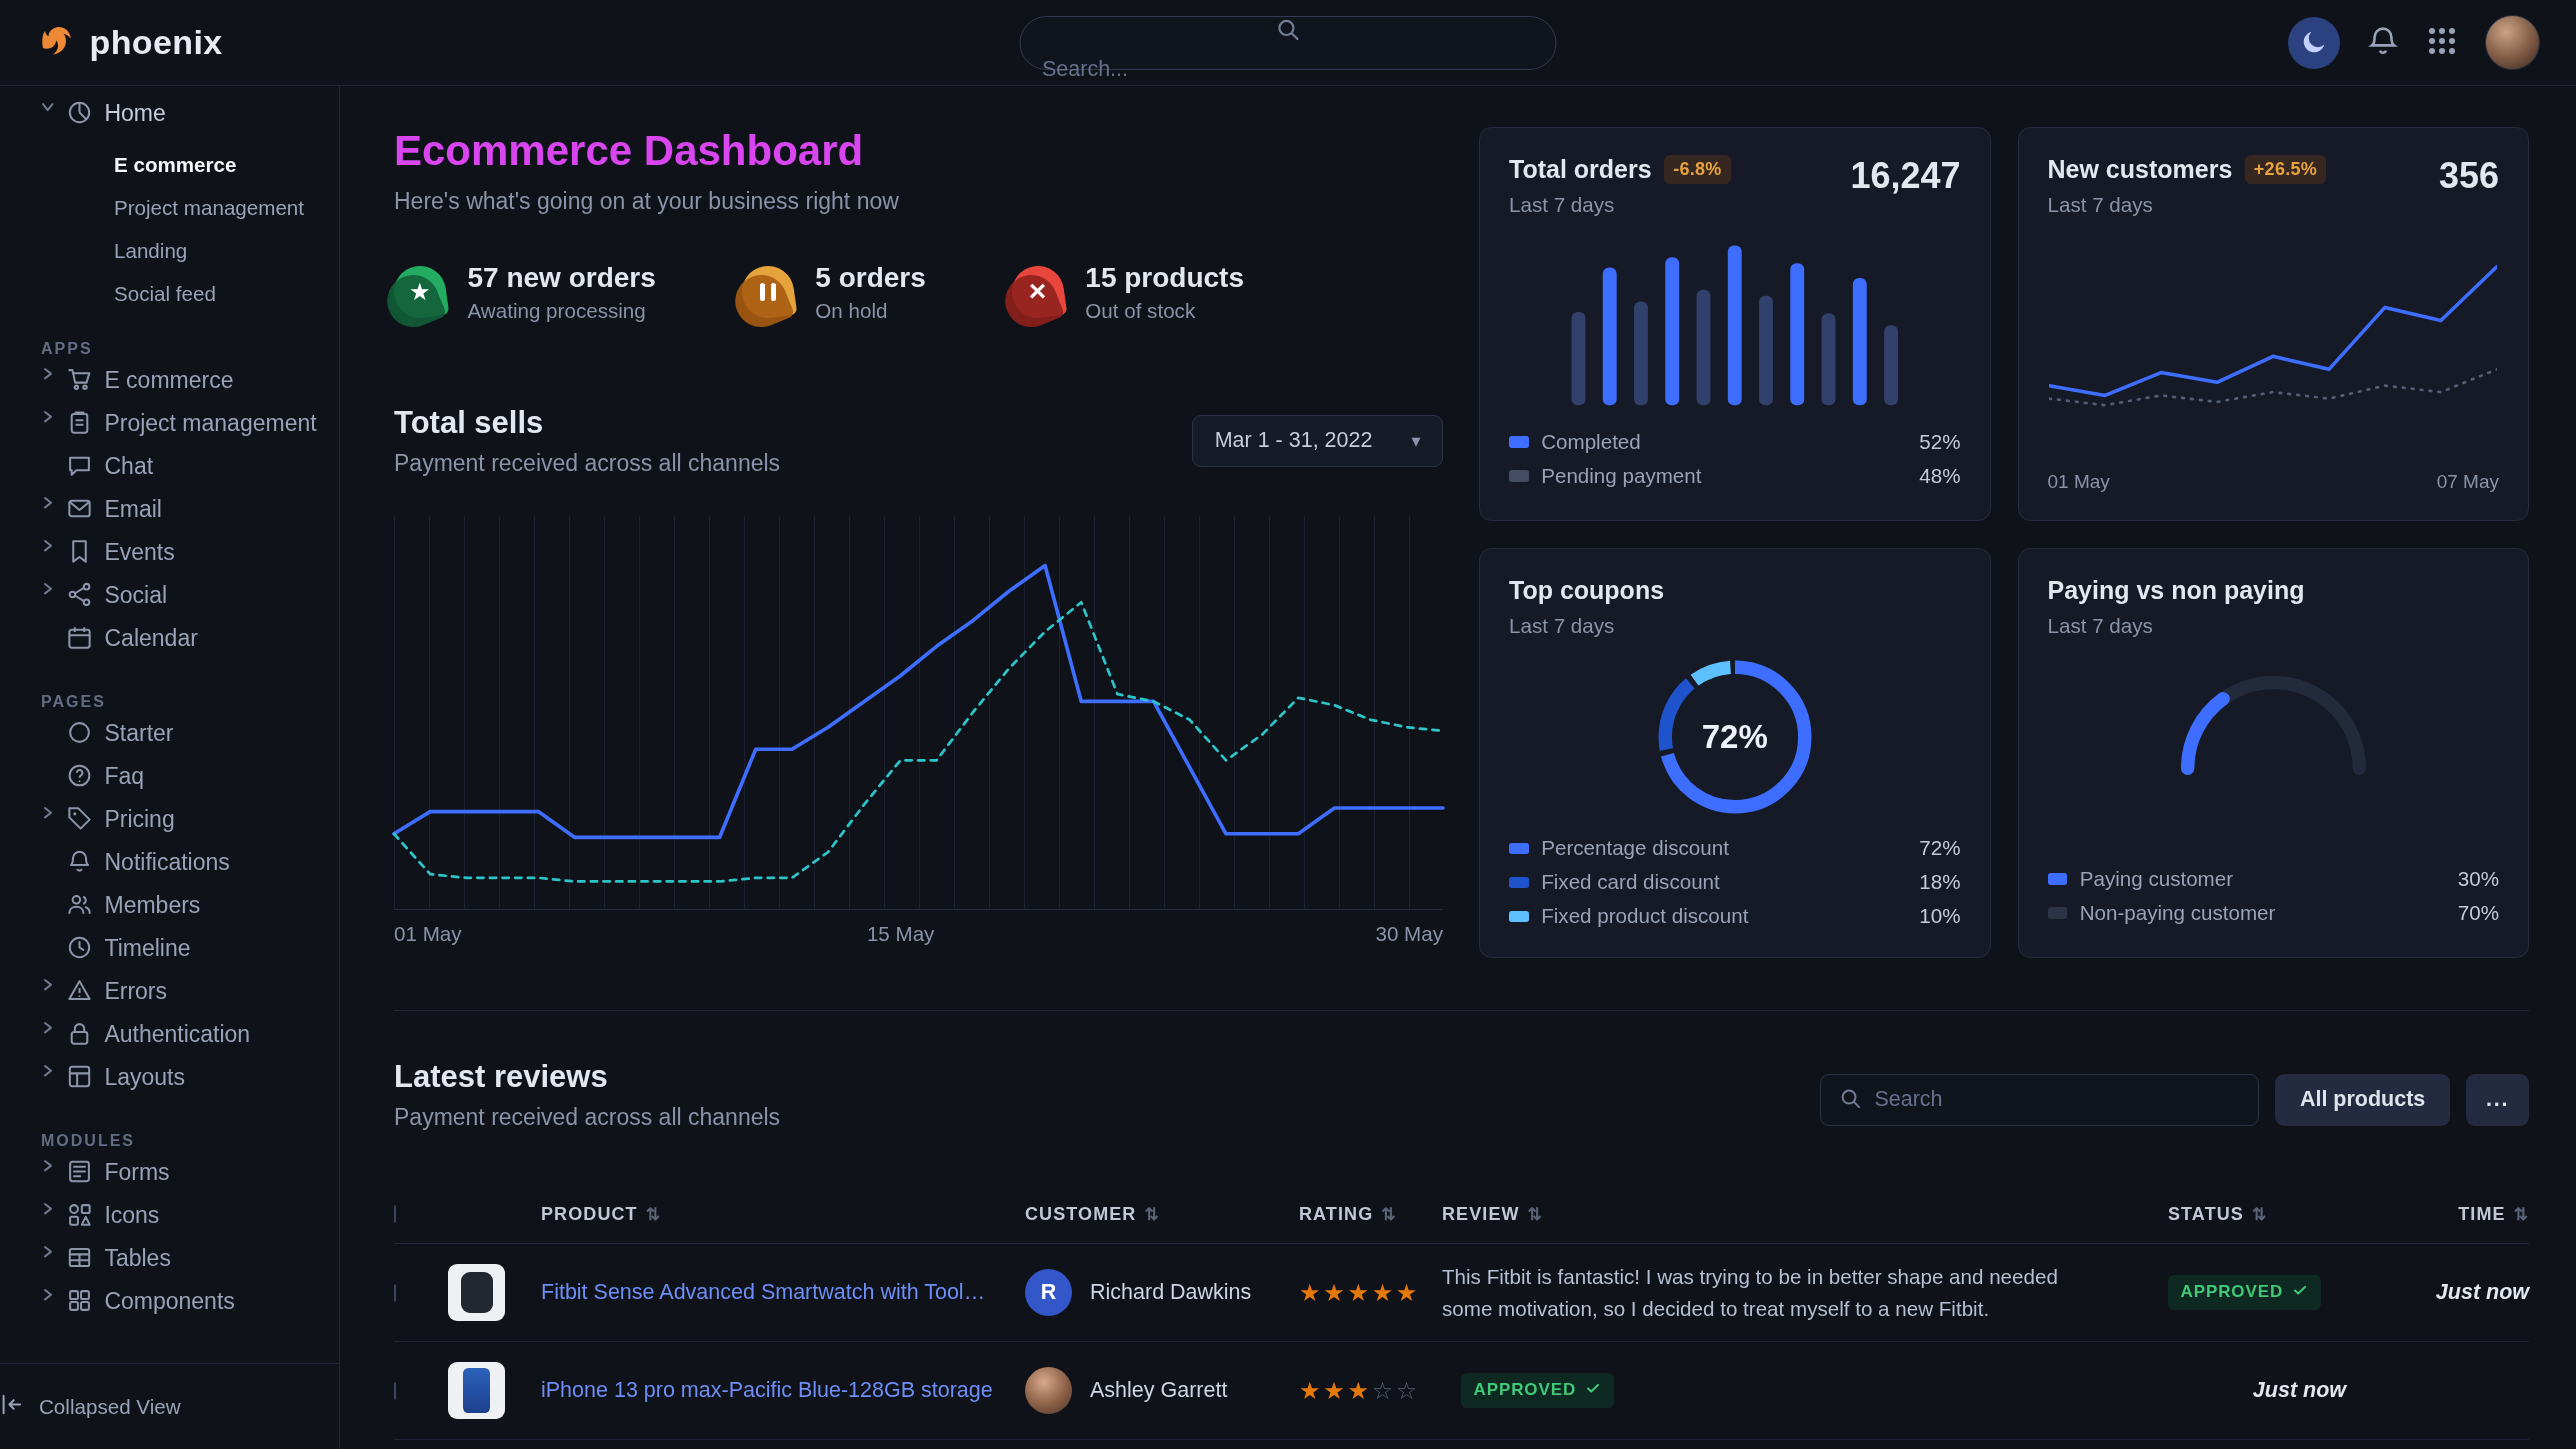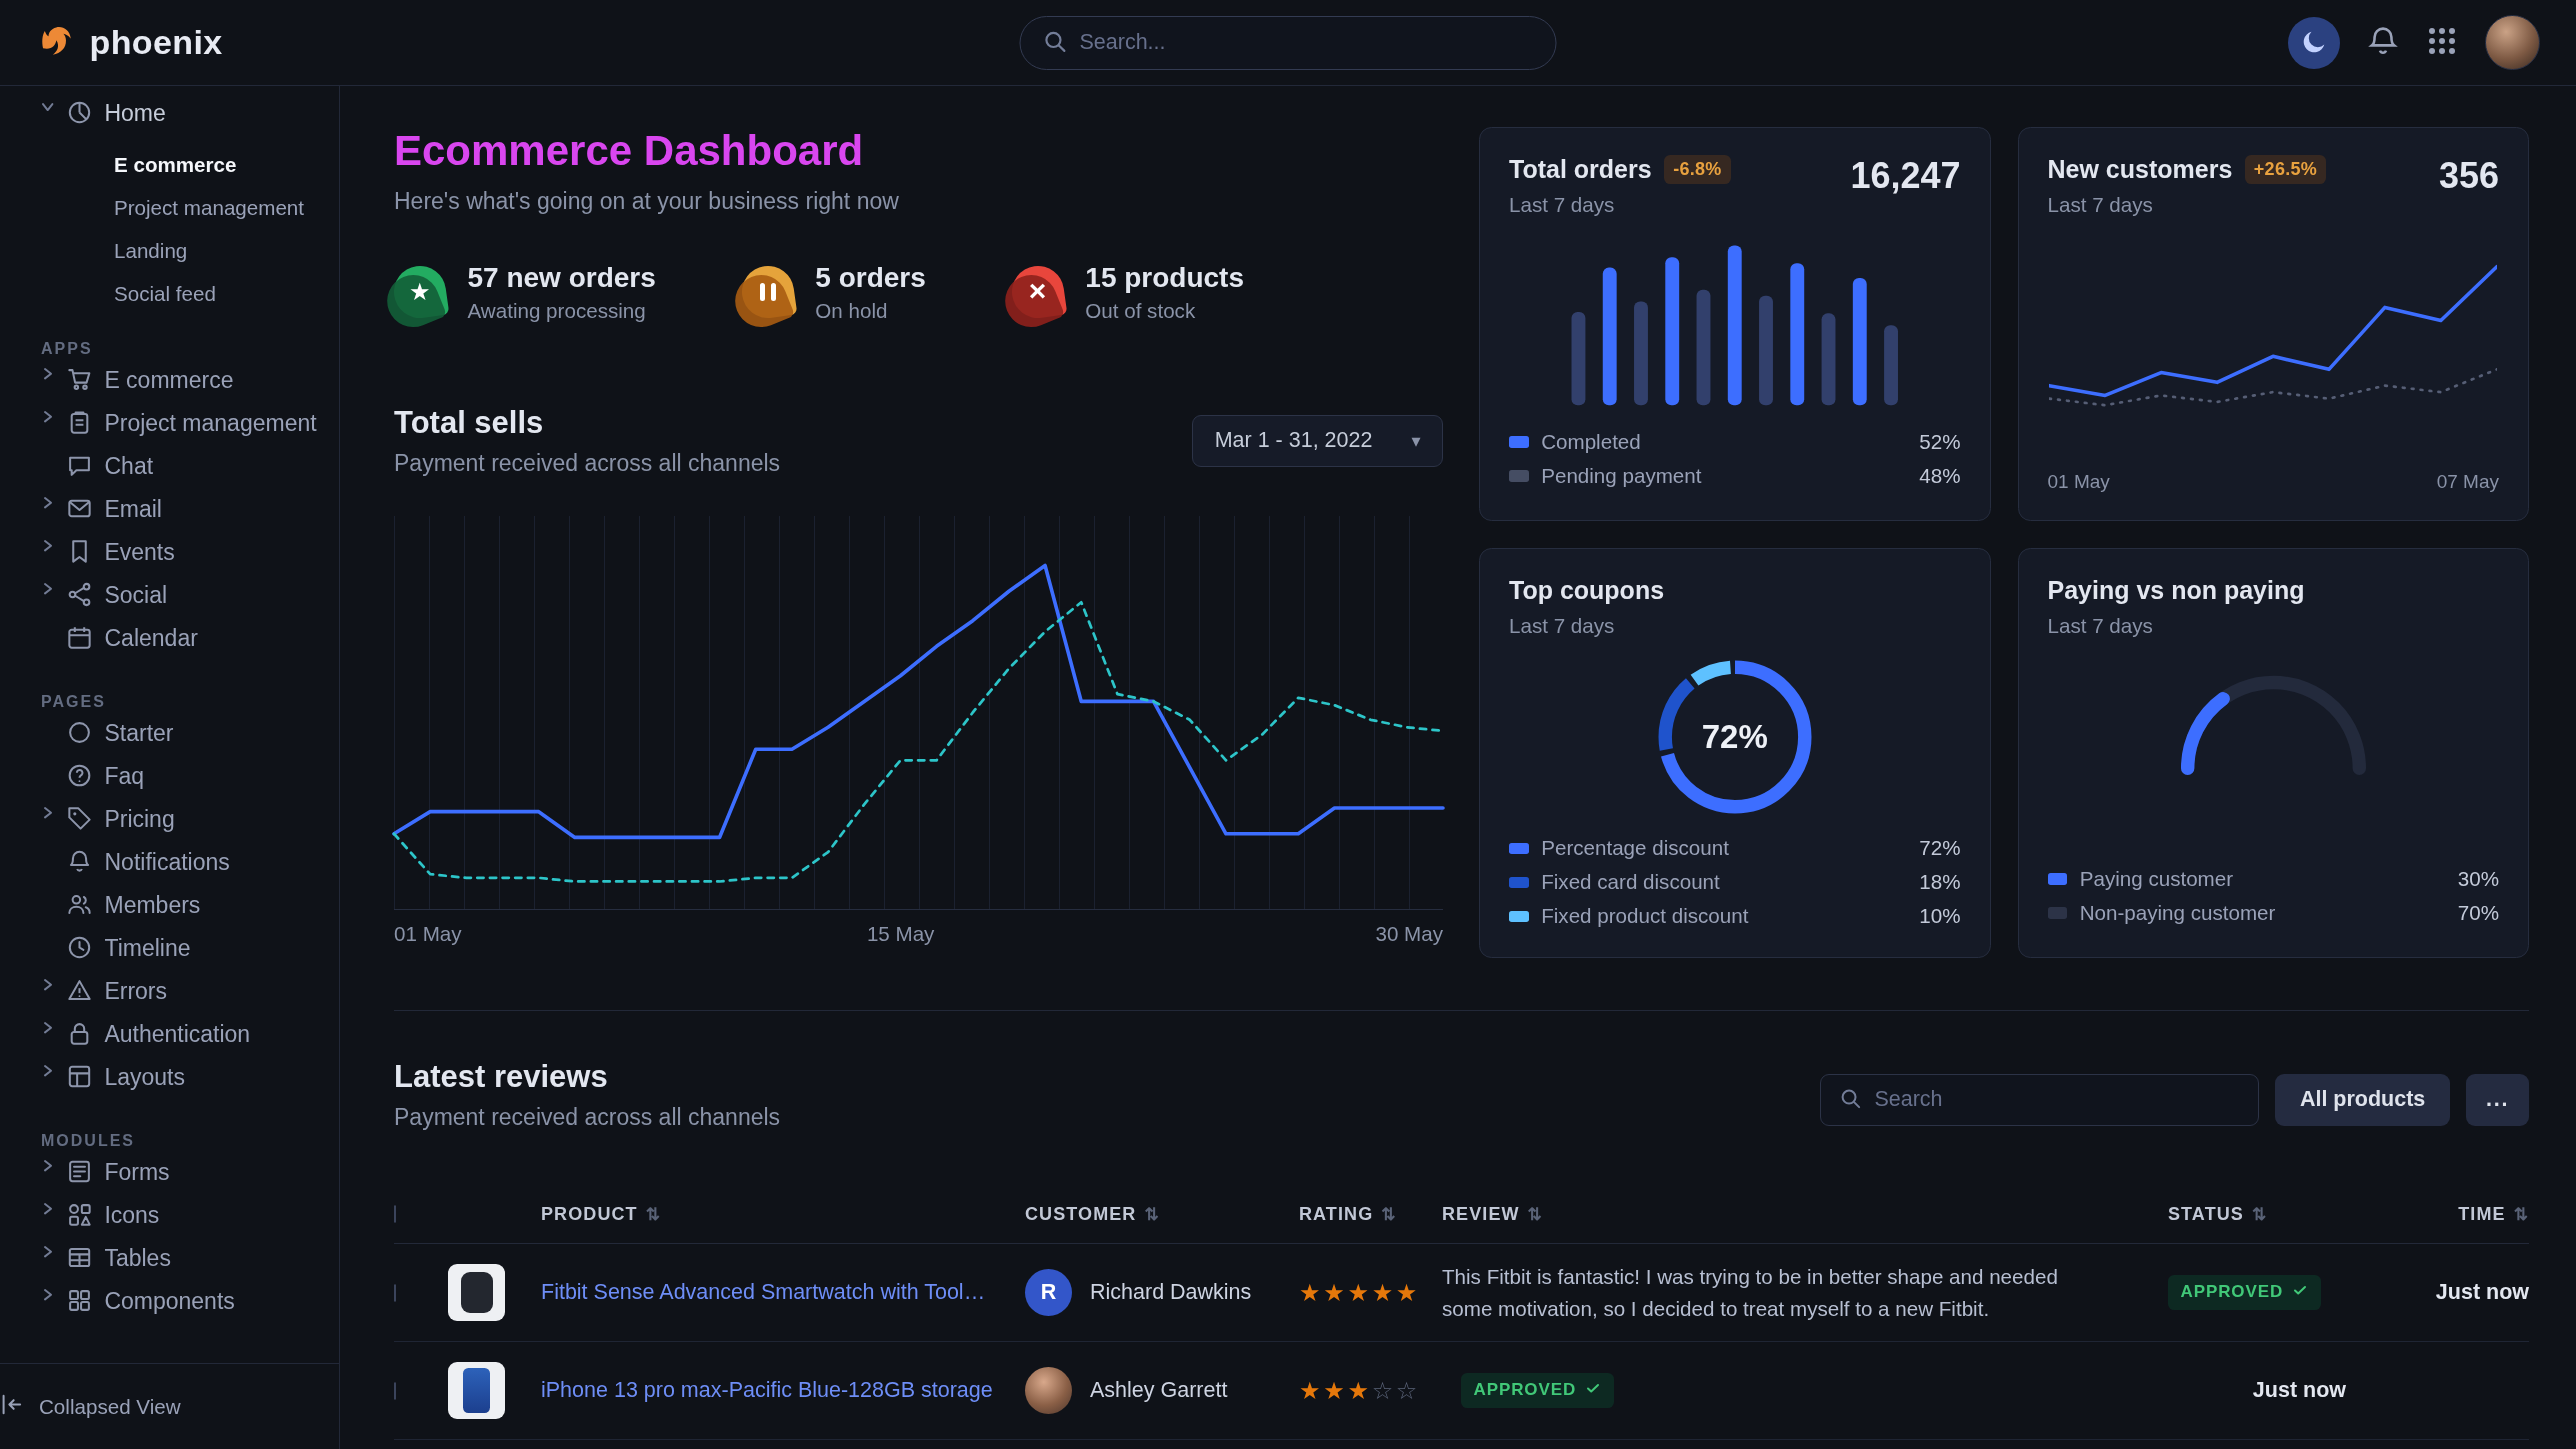--- a/index.html
+++ b/index.html
@@ -14,21 +14,21 @@
     height: 86px; display: flex; align-items: center;
     padding: 0 36px; border-bottom: 0.9px solid #222838;
     position: relative; z-index: 5; background: #0f1218;
   }
   .brand { display: flex; align-items: center; gap: 12.5px; cursor: pointer; }
   .brand-icon svg { width: 41px; height: 41px; display: block; }
   .brand-name { font-size: 34px; font-weight: 700; color: #e8ebf3; letter-spacing: 0.4px; }
   .topbar-search {
     position: absolute; left: 50%; transform: translateX(-50%);
     width: 537px; height: 54px; border: 0.9px solid #333b52; border-radius: 894px;
-    display: flex; align-items: center; gap: 12.5px; padding: 0 21.5px; background: #10141d;
+    display: flex; align-items: center; gap: 12.5px; padding: 0 21.5px; background: #10141d; flex-direction: column;
   }
   .topbar-search svg { width: 25px; height: 25px; color: #737d98; }
   .topbar-search input {
     background: none; border: none; outline: none; color: #c6cdda;
     font-size: 21.5px; width: 100%; font-family: inherit;
   }
   .topbar-search input::placeholder { color: #67708c; }
   .topbar-actions { margin-left: auto; display: flex; align-items: center; gap: 27px; }
   .moon-btn {
     width: 52px; height: 52px; border-radius: 50%; border: none; cursor: pointer;
@@ -192,21 +192,21 @@
   .review-txt {
     font-size: 20.6px; color: #b7bfd2; line-height: 1.55;
     display: -webkit-box; -webkit-line-clamp: 2; -webkit-box-orient: vertical; overflow: hidden;
   }
   .badge-ok {
     display: inline-flex; align-items: flex-start; gap: 9px;
     background: rgba(0,200,105,.13); color: #41c878; font-size: 17px; font-weight: 700;
     letter-spacing: 0.9px; padding: 7.2px 12.5px; border-radius: 6.3px;
   }
   .badge-ok svg { width: 16px; height: 16px; }
-  .time-txt { font-size: 21.5px; font-weight: 700; color: #e3e7f0; }
+  .time-txt { font-size: 21.5px; font-weight: 700; color: #e3e7f0; font-style: italic; }
 </style>
 </head>
 <body>
 
 <header class="topbar">
   <div class="brand">
     <span class="brand-icon">
       <svg viewBox="0 0 32 32">
           <path fill="#ed8936" d="M5.5 20.5c6.5 1.4 9.6-1.8 10.4-6.2 3 4.8.4 9-2.8 11.2 6.4-1 10.4-5.2 10.3-11 0-2.3-.9-4.1-2-5.3 3.8.9 5.8 3.8 5.8 3.8C26.3 6.2 21 3 15.8 4.2c-4.1 1-6.1 4-6 7 0 0-2-1.2-2.9-4.2-2.2 3.4-2.4 8.6-1.4 13.5z"></path>
         </svg>

